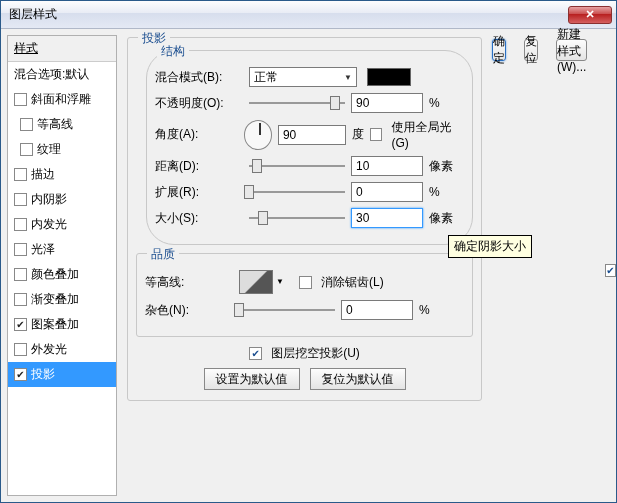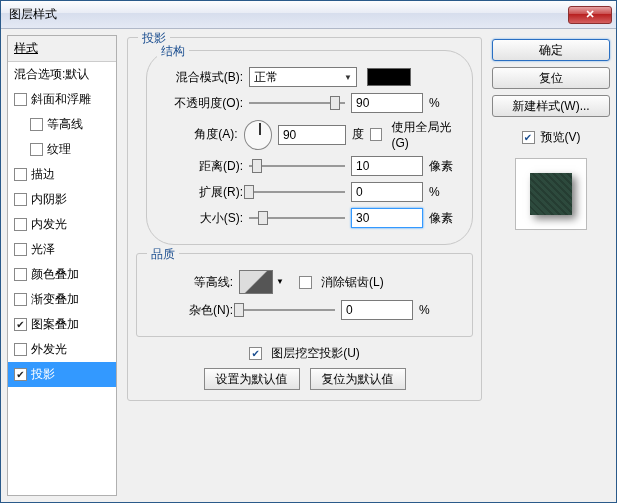--- a/index.html
+++ b/index.html
@@ -6,46 +6,46 @@
 body { background: #f0f0f0; }
 .window { width: 617px; height: 503px; background: #f0f0f0; border: 1px solid #2a5a8a; position: relative; }
 .titlebar { height: 28px; background: linear-gradient(#fdfdfe, #e8ecf5 45%, #d7deed 46%, #e4e9f4); display: flex; align-items: center; padding: 0 4px 0 8px; border-bottom: 1px solid #b0b8c8; }
 .titlebar-text { flex: 1; color: #000; }
 .close-btn { width: 44px; height: 18px; background: linear-gradient(#e6a3a3, #c94b4b 45%, #b82020 46%, #d56060); border: 1px solid #8a3030; border-radius: 3px; display: flex; align-items: center; justify-content: center; color: #fff; font-weight: bold; font-size: 11px; cursor: pointer; }
 .content { display: flex; padding: 6px; gap: 6px; height: calc(100% - 28px); }
 .sidebar { width: 110px; border: 1px solid #b0b0b0; background: #fff; }
 .sidebar-header { padding: 4px 6px; background: #f0f0f0; border-bottom: 1px solid #ccc; text-decoration: underline; }
 .sidebar-item { padding: 4px 6px; display: flex; align-items: center; gap: 4px; cursor: pointer; }
 .sidebar-item.selected { background: #3399ff; color: #fff; }
-.sidebar-item.indent { padding-left: 22px; }
+.sidebar-item.indent { padding-left: 12px; }
 .sidebar-item .chk { width: 13px; height: 13px; border: 1px solid #888; background: #fff; display: inline-flex; align-items: center; justify-content: center; font-size: 10px; color: #222; flex-shrink: 0; }
 .sidebar-item.selected .chk { background: #fff; color: #222; }
 .main-panel { flex: 1; position: relative; padding-top: 2px; }
 .fieldset { border: 1px solid #c8c8c8; border-radius: 3px; margin: 0 4px 8px 4px; padding: 10px 8px 10px 8px; position: relative; }
 .fieldset > .legend { position: absolute; top: -8px; left: 10px; background: #f0f0f0; padding: 0 4px; color: #1a4d8f; }
 .row { display: flex; align-items: center; margin: 6px 0; gap: 6px; }
-.row-label { width: 88px; text-align: right; color: #000; }
+.row-label { width: 88px; color: #000; }
 .select { width: 108px; height: 20px; border: 1px solid #7a7a7a; background: #fff; display: flex; align-items: center; padding: 0 4px; position: relative; }
 .select .arrow { position: absolute; right: 4px; font-size: 8px; color: #333; }
 .color-swatch { width: 44px; height: 18px; background: #000; border: 1px solid #666; margin-left: 4px; }
 .slider { width: 96px; height: 18px; position: relative; display: flex; align-items: center; }
 .slider-track { width: 100%; height: 2px; background: #999; position: relative; }
 .slider-thumb { width: 10px; height: 14px; background: #e8e8e8; border: 1px solid #777; position: absolute; top: -6px; transform: translateX(-50%); }
 .num-input { width: 72px; height: 20px; border: 1px solid #7a7a7a; background: #fff; padding: 0 4px; display: flex; align-items: center; }
 .num-input.active { border: 1px solid #3399ff; box-shadow: 0 0 2px #3399ff; }
 .unit { color: #000; }
 .chk-inline { width: 13px; height: 13px; border: 1px solid #888; background: #fff; display: inline-flex; align-items: center; justify-content: center; font-size: 10px; color: #1a4d8f; margin-right: 3px; }
 .chk-inline.checked::after { content: "✔"; color: #1a4d8f; }
 .angle-dial { width: 30px; height: 30px; border: 1px solid #888; border-radius: 50%; background: #f8f8f8; position: relative; }
 .angle-dial::after { content: ""; position: absolute; width: 2px; height: 12px; background: #333; left: 14px; top: 2px; transform-origin: bottom center; }
 .contour-box { width: 34px; height: 24px; border: 1px solid #777; background: linear-gradient(135deg, #ddd 0%, #ddd 48%, #555 52%, #555 100%); position: relative; }
 .contour-box .arrow { position: absolute; right: -12px; top: 6px; font-size: 8px; }
 .btn-row { display: flex; justify-content: center; gap: 10px; margin-top: 4px; }
 .btn { min-width: 96px; height: 22px; border: 1px solid #888; border-radius: 0; background: linear-gradient(#fdfdfd, #e4e4e4); display: flex; align-items: center; justify-content: center; cursor: pointer; padding: 0 8px; }
-.right-panel { width: 118px; display: flex; flex-direction: column; gap: 6px; padding-top: 4px; }
+.right-panel { width: 118px; display: flex; flex-direction: row; gap: 18px; padding-top: 4px; }
 .right-btn { height: 22px; border: 1px solid #888; border-radius: 3px; background: linear-gradient(#fdfdfd, #e4e4e4); display: flex; align-items: center; justify-content: center; cursor: pointer; }
 .right-btn.primary { border: 1px solid #2a6fc2; box-shadow: 0 0 2px #5a9fe8; }
 .preview-chk { display: flex; align-items: center; justify-content: center; margin-top: 6px; gap: 3px; }
 .preview-box { width: 72px; height: 72px; border: 1px solid #bbb; background: #fff; margin: 6px auto 0; display: flex; align-items: center; justify-content: center; }
 .preview-tex { width: 42px; height: 42px; background: #2d4a3d; box-shadow: 4px 4px 8px rgba(0,0,0,0.5); background-image: repeating-linear-gradient(45deg, #253d32 0 2px, #2d4a3d 2px 5px); }
 .tooltip { position: absolute; background: #ffffe1; border: 1px solid #000; padding: 2px 5px; font-size: 12px; left: 325px; top: 200px; z-index: 10; white-space: nowrap; }
 </style>
 </head>
 <body>
 
@@ -228,20 +228,21 @@
         <div class="btn-row">
           <div class="btn">
               <span>设置为默认值</span>
             </div>
           <div class="btn">
               <span>复位为默认值</span>
             </div>
         </div>
       </div>
 
+      <div class="tooltip">确定阴影大小</div>
     </div>
 
     <div class="right-panel">
       <div class="right-btn primary">
           <span>确定</span>
         </div>
       <div class="right-btn">
           <span>复位</span>
         </div>
       <div class="right-btn">

